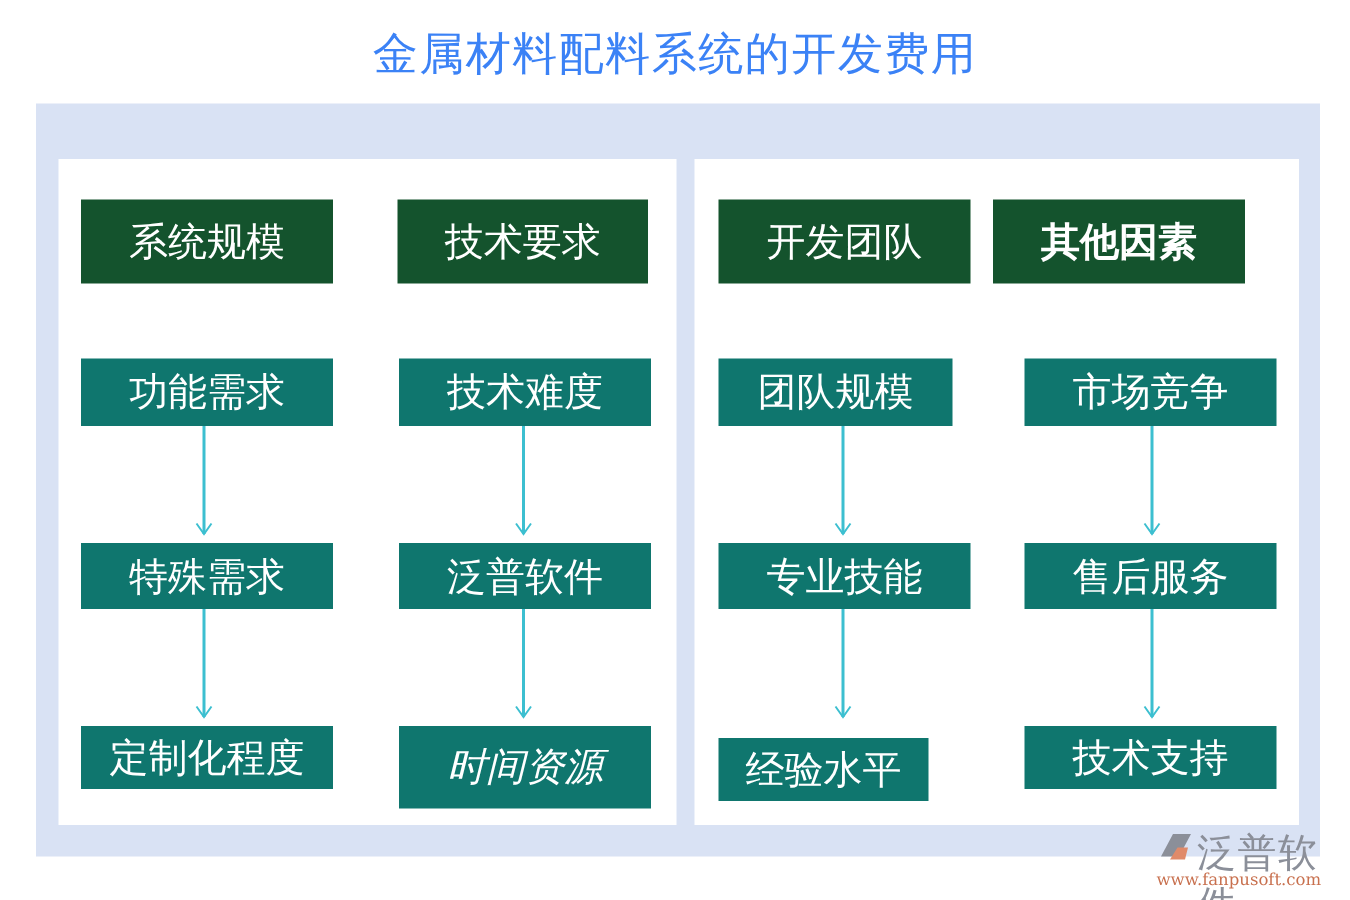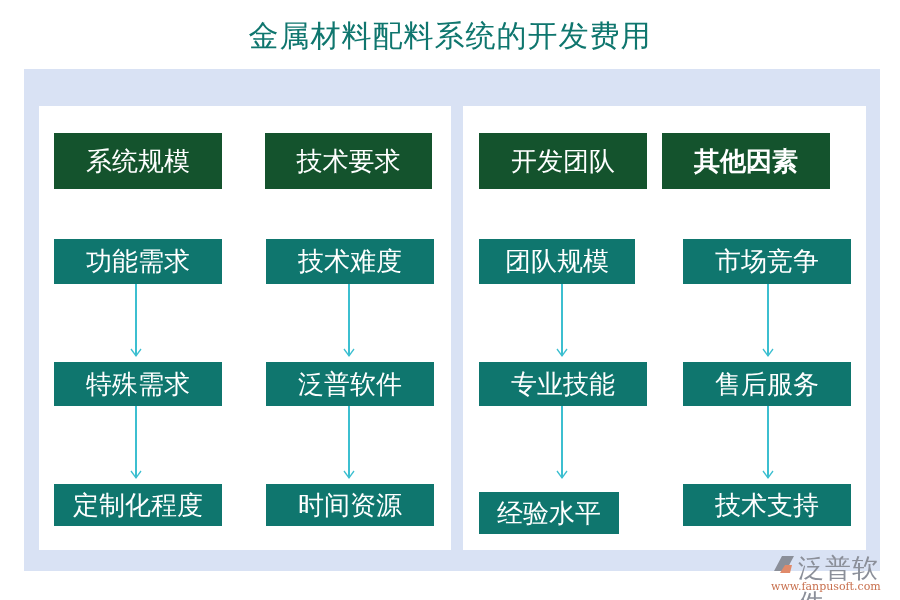--- a/index.html
+++ b/index.html
@@ -2,21 +2,21 @@
 <html><head>
   <meta charset="utf-8">
   <style>
     html, body { margin: 0; padding: 0; }
     body {
       width: 900px; height: 600px; background: #ffffff; position: relative; overflow: hidden;
       font-family: "DejaVu Serif", "Liberation Serif", serif;
     }
     .title {
       position: absolute; left: 0; top: 16px; width: 900px; text-align: center;
-      font-size: 30px; color: #0f766e; letter-spacing: 1px;
+      font-size: 30px; color: #3b82f6; letter-spacing: 1px;
     }
     .outer {
       position: absolute; left: 24px; top: 69px; width: 856px; height: 502px; background: #d9e2f4;
     }
     .panel {
       position: absolute; top: 106px; height: 444px; background: #ffffff;
     }
     .panel.left { left: 39px; width: 412px; }
     .panel.right { left: 463px; width: 403px; }
     .box {
@@ -45,21 +45,21 @@
 <div class="panel right"></div>
 
 <div class="box head" style="left:54px;width:168px;">系统规模</div>
 <div class="box sub" style="left:54px;width:168px;top:239px;">功能需求</div>
 <div class="box sub" style="left:54px;width:168px;top:362px;height:44px;">特殊需求</div>
 <div class="box sub" style="left:54px;width:168px;top:484px;height:42px;">定制化程度</div>
 
 <div class="box head" style="left:265px;width:167px;">技术要求</div>
 <div class="box sub" style="left:266px;width:168px;top:239px;">技术难度</div>
 <div class="box sub" style="left:266px;width:168px;top:362px;height:44px;">泛普软件</div>
-<div class="box sub" style="left:266px;width:168px;top:484px;height:42px;">时间资源</div>
+<div class="box sub" style="left:266px;width:168px;top:484px;height:55px;font-style:italic;">时间资源</div>
 
 <div class="box head" style="left:479px;width:168px;">开发团队</div>
 <div class="box sub" style="left:479px;width:156px;top:239px;">团队规模</div>
 <div class="box sub" style="left:479px;width:168px;top:362px;height:44px;">专业技能</div>
 <div class="box sub" style="left:479px;width:140px;top:492px;height:42px;">经验水平</div>
 
 <div class="box head" style="left:662px;width:168px;font-weight:bold;">其他因素</div>
 <div class="box sub" style="left:683px;width:168px;top:239px;">市场竞争</div>
 <div class="box sub" style="left:683px;width:168px;top:362px;height:44px;text-align:right;">售后服务</div>
 <div class="box sub" style="left:683px;width:168px;top:484px;height:42px;">技术支持</div>

